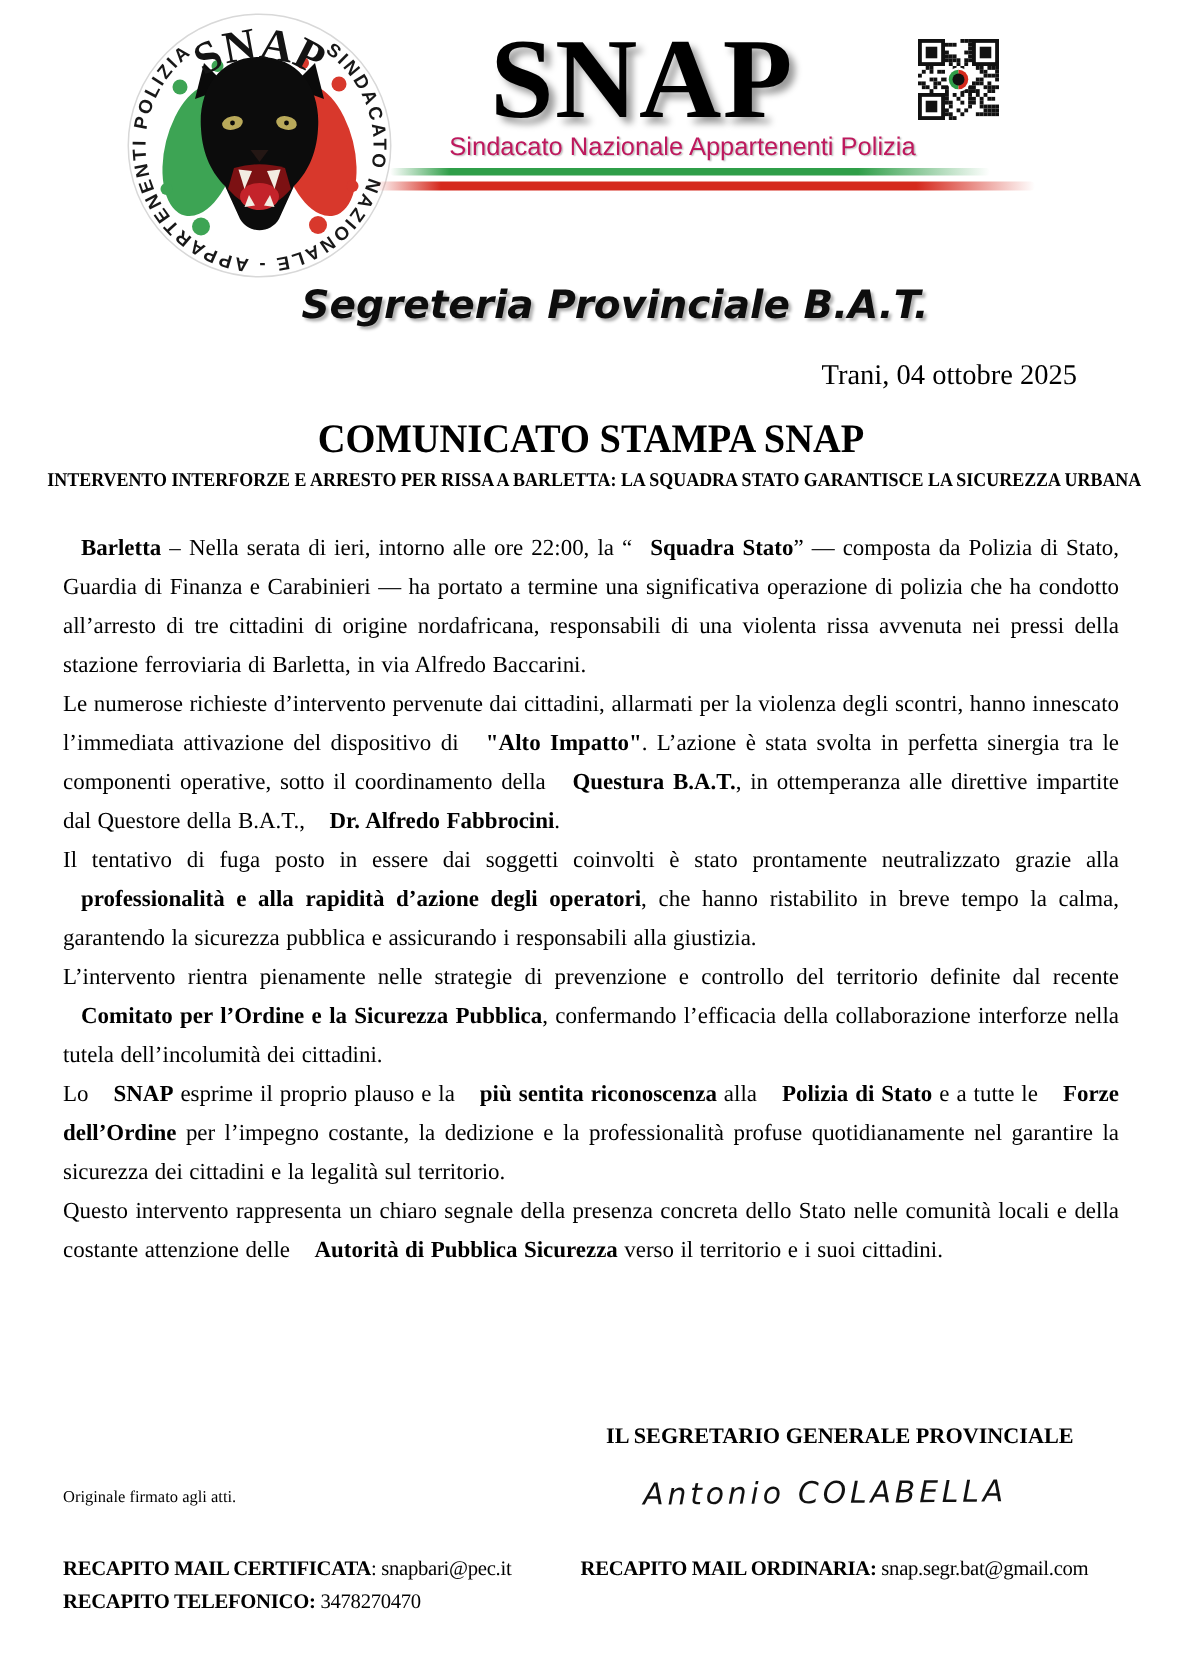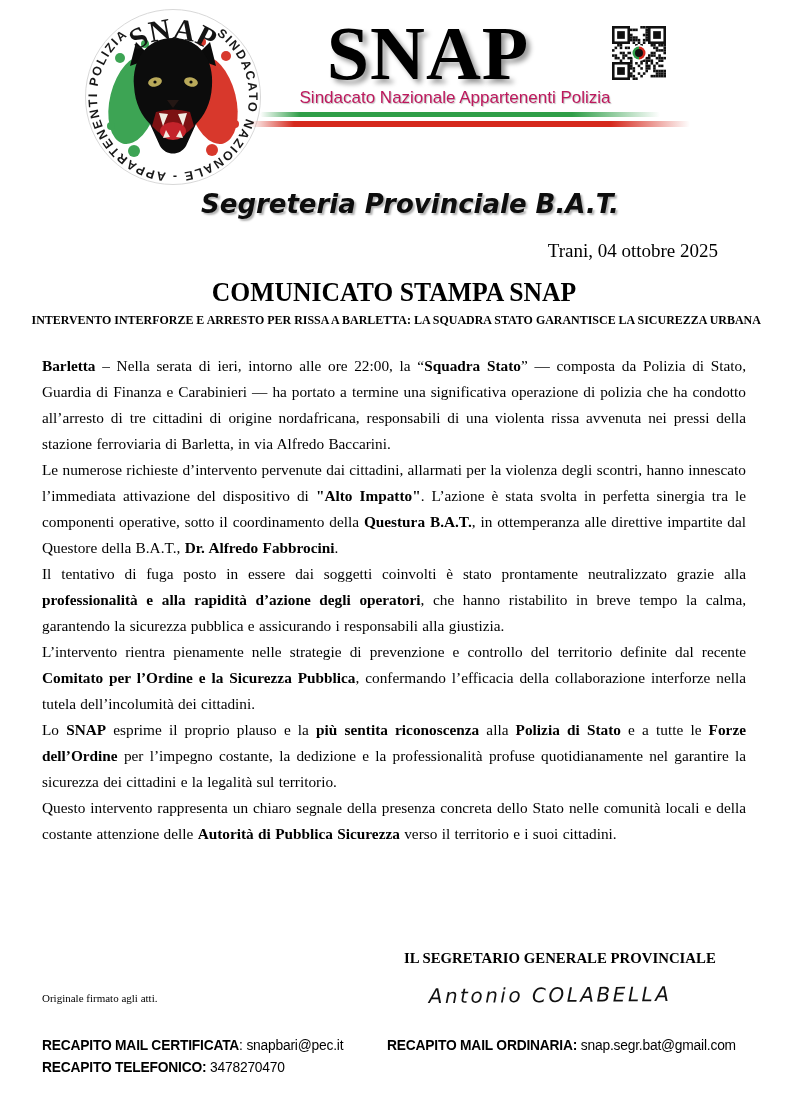--- a/index.html
+++ b/index.html
@@ -29,30 +29,30 @@
             font-size:26px;color:#0d0d0d;text-shadow:2px 2px 2px rgba(0,0,0,0.30);padding-left:16px;}
   .dateline{right:70px;top:240px;font-size:19px;color:#000;}
   .headline{left:0;top:277px;width:788px;text-align:center;white-space:nowrap;
             font-weight:bold;font-size:27px;transform:scaleX(0.95);letter-spacing:0px;color:#000;}
   .subheadline{left:0;top:312px;width:788px;text-align:center;white-space:nowrap;
             font-weight:bold;font-size:13px;transform:scaleX(0.92);color:#000;}
 
   .body-text{left:42px;top:353px;width:704px;font-size:15.3px;line-height:26px;
             text-align:justify;word-spacing:0.5px;color:#000;}
   .body-text p{margin:0;}
-  .b{font-weight:bold;}
+  .b{font-weight:bold;margin-left:12px;}
 
   .sig-role{left:404px;top:950px;width:284px;text-align:center;
             font-weight:bold;font-size:14.8px;white-space:nowrap;}
   .sig-note{left:42px;top:992px;font-size:11px;}
   .sig-name{left:420px;top:983px;width:260px;text-align:center;white-space:nowrap;
             font-family:"DejaVu Sans",sans-serif;font-style:italic;font-size:20px;
             letter-spacing:2.5px;color:#111;transform:rotate(-0.5deg);}
 
-  .footer-line{font-family:Liberation Sans, sans-serif;font-size:13.8px;
+  .footer-line{font-family:Liberation Serif, serif;font-size:13.8px;
             letter-spacing:-0.2px;white-space:nowrap;color:#000;}
   .footer-line .lbl{font-weight:bold;}
   .f1l{left:42px;top:1038px;}
   .f1r{left:387px;top:1038px;}
   .f2{left:42px;top:1060px;}
 </style>
 </head>
 <body>
 
 <div class="page">

